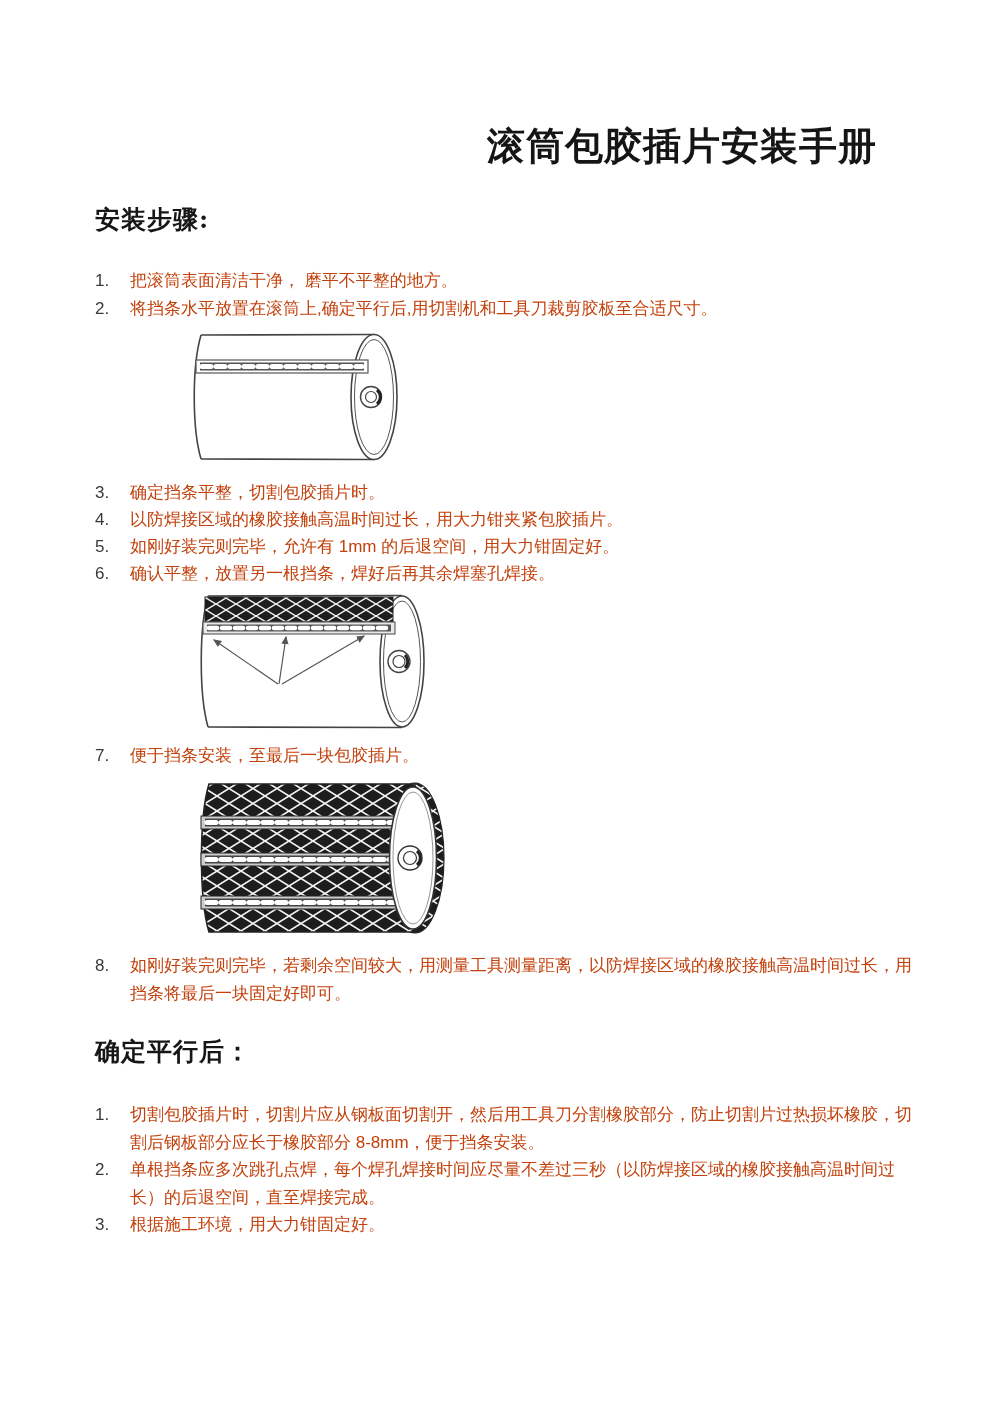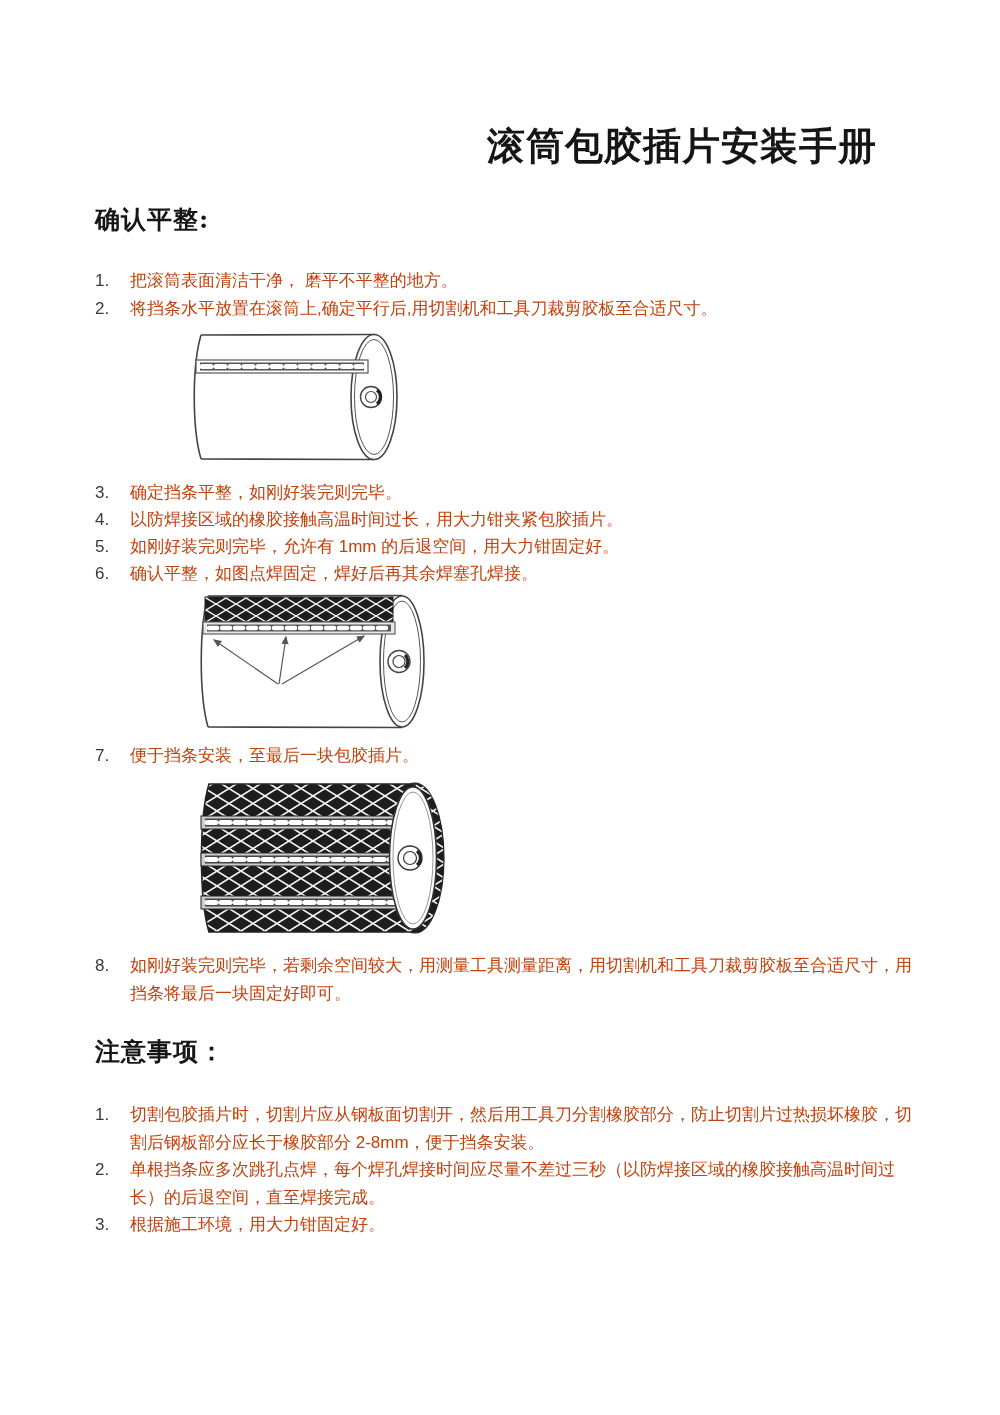--- a/index.html
+++ b/index.html
@@ -42,21 +42,21 @@
   .fig2{left:196px; top:592px;}
   .fig3{left:193px; top:781px;}
 </style>
 </head>
 <body>
 
 <div class="page">
 
   <div class="doc-title">滚筒包胶插片安装手册</div>
 
-  <div class="sec-heading h-install">确认平整:</div>
+  <div class="sec-heading h-install">安装步骤:</div>
 
   <div class="li-row s1">
     <span class="li-num">1.</span>
     <span class="li-txt">把滚筒表面清洁干净， 磨平不平整的地方。</span>
   </div>
   <div class="li-row s2">
     <span class="li-num">2.</span>
     <span class="li-txt">将挡条水平放置在滚筒上,确定平行后,用切割机和工具刀裁剪胶板至合适尺寸。</span>
   </div>
 
@@ -71,33 +71,33 @@
       <circle cx="183" cy="67" r="5.5" fill="#ffffff" stroke="#444" stroke-width="1.2"></circle>
       <path d="M 189 60 a 9 9 0 0 1 0 14" fill="none" stroke="#222" stroke-width="3"></path>
       <rect x="8" y="30" width="172" height="13" fill="#fdfdfd" stroke="#555" stroke-width="1.2"></rect>
       <line x1="12" y1="36.5" x2="176" y2="36.5" stroke="#555" stroke-width="8"></line>
       <line x1="14" y1="36.5" x2="174" y2="36.5" stroke="#ffffff" stroke-width="5" stroke-dasharray="9 5" stroke-linecap="round"></line>
     </svg>
   </div>
 
   <div class="li-row s3">
     <span class="li-num">3.</span>
-    <span class="li-txt">确定挡条平整，如刚好装完则完毕。</span>
+    <span class="li-txt">确定挡条平整，切割包胶插片时。</span>
   </div>
   <div class="li-row s4">
     <span class="li-num">4.</span>
     <span class="li-txt">以防焊接区域的橡胶接触高温时间过长，用大力钳夹紧包胶插片。</span>
   </div>
   <div class="li-row s5">
     <span class="li-num">5.</span>
     <span class="li-txt">如刚好装完则完毕，允许有 1mm 的后退空间，用大力钳固定好。</span>
   </div>
   <div class="li-row s6">
     <span class="li-num">6.</span>
-    <span class="li-txt">确认平整，如图点焊固定，焊好后再其余焊塞孔焊接。</span>
+    <span class="li-txt">确认平整，放置另一根挡条，焊好后再其余焊塞孔焊接。</span>
   </div>
 
   <div class="fig fig2" aria-label="roller-first-insert-weld-arrows-drawing">
     <svg width="234" height="142" viewBox="0 0 234 142">
       <defs>
         <pattern id="diam2" patternUnits="userSpaceOnUse" width="20" height="12">
           <rect width="20" height="12" fill="#1d1d1d"></rect>
           <path d="M0,0 L20,12 M0,12 L20,0" stroke="#f2f2f2" stroke-width="1.5"></path>
         </pattern>
         <marker id="arr2" markerWidth="8" markerHeight="8" refX="6" refY="3" orient="auto">
@@ -151,28 +151,28 @@
       <ellipse cx="220" cy="77" rx="23.5" ry="71" fill="#ffffff" stroke="#333" stroke-width="1.6"></ellipse>
       <ellipse cx="220" cy="77" rx="20" ry="66" fill="none" stroke="#888" stroke-width="0.9"></ellipse>
       <circle cx="217" cy="77" r="12" fill="#ffffff" stroke="#333" stroke-width="1.4"></circle>
       <circle cx="217" cy="77" r="6.5" fill="#ffffff" stroke="#333" stroke-width="1.2"></circle>
       <path d="M 224 70 a 9 9 0 0 1 0 14" fill="none" stroke="#222" stroke-width="3"></path>
     </svg>
   </div>
 
   <div class="li-row s8">
     <span class="li-num">8.</span>
-    <span class="li-txt">如刚好装完则完毕，若剩余空间较大，用测量工具测量距离，用切割机和工具刀裁剪胶板至合适尺寸，用挡条将最后一块固定好即可。</span>
+    <span class="li-txt">如刚好装完则完毕，若剩余空间较大，用测量工具测量距离，以防焊接区域的橡胶接触高温时间过长，用挡条将最后一块固定好即可。</span>
   </div>
 
-  <div class="sec-heading h-notes">注意事项：</div>
+  <div class="sec-heading h-notes">确定平行后：</div>
 
   <div class="li-row n1">
     <span class="li-num">1.</span>
-    <span class="li-txt">切割包胶插片时，切割片应从钢板面切割开，然后用工具刀分割橡胶部分，防止切割片过热损坏橡胶，切割后钢板部分应长于橡胶部分 2-8mm，便于挡条安装。</span>
+    <span class="li-txt">切割包胶插片时，切割片应从钢板面切割开，然后用工具刀分割橡胶部分，防止切割片过热损坏橡胶，切割后钢板部分应长于橡胶部分 8-8mm，便于挡条安装。</span>
   </div>
   <div class="li-row n2">
     <span class="li-num">2.</span>
     <span class="li-txt">单根挡条应多次跳孔点焊，每个焊孔焊接时间应尽量不差过三秒（以防焊接区域的橡胶接触高温时间过长）的后退空间，直至焊接完成。</span>
   </div>
   <div class="li-row n3">
     <span class="li-num">3.</span>
     <span class="li-txt">根据施工环境，用大力钳固定好。</span>
   </div>
 

